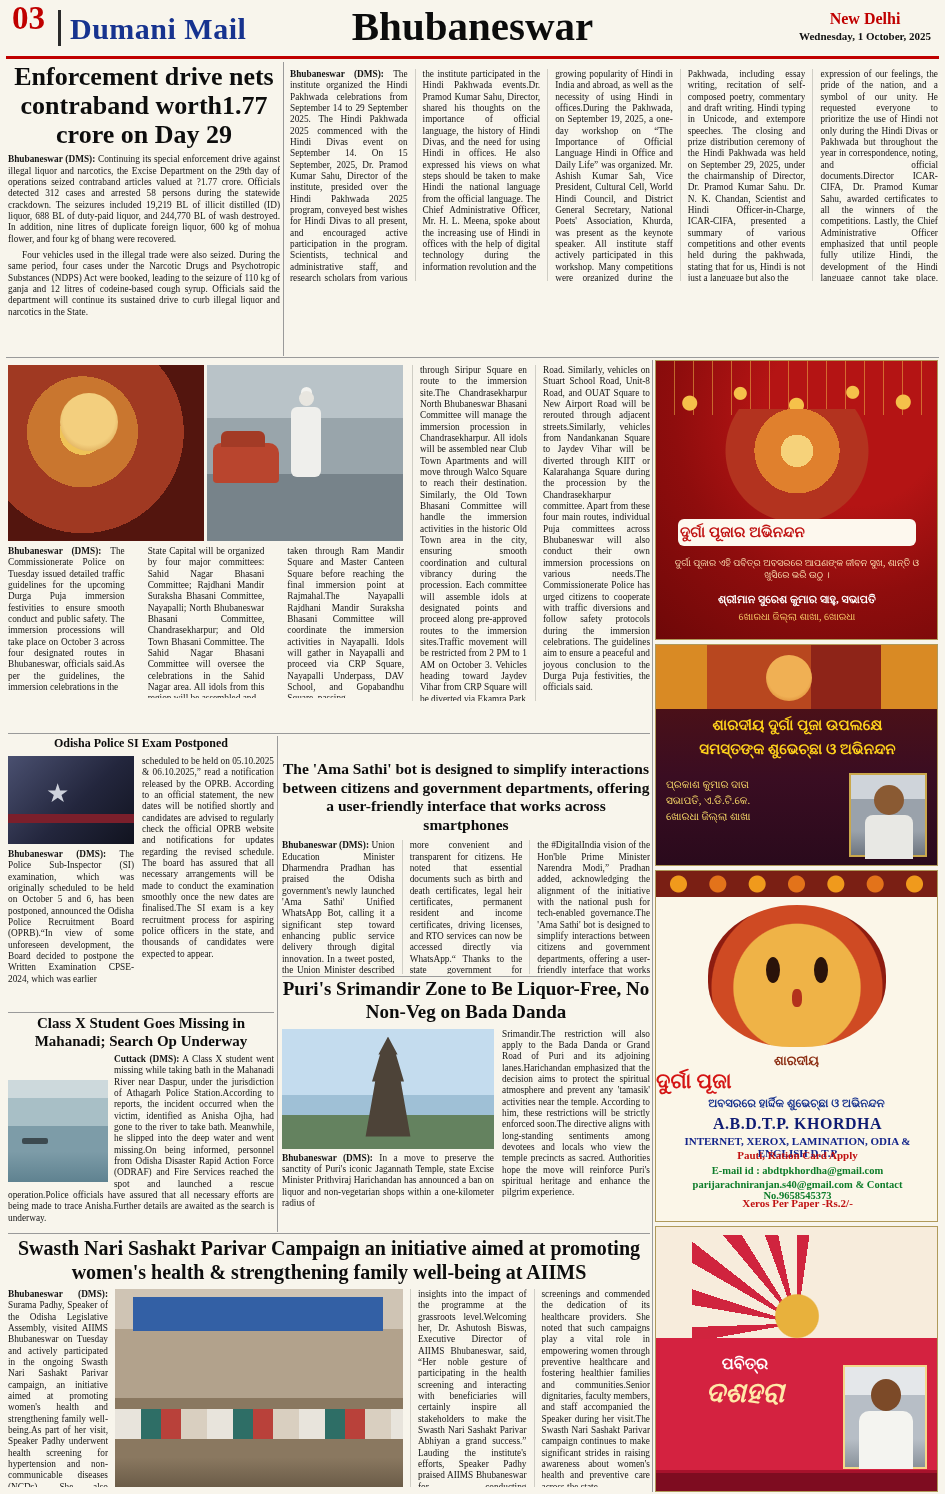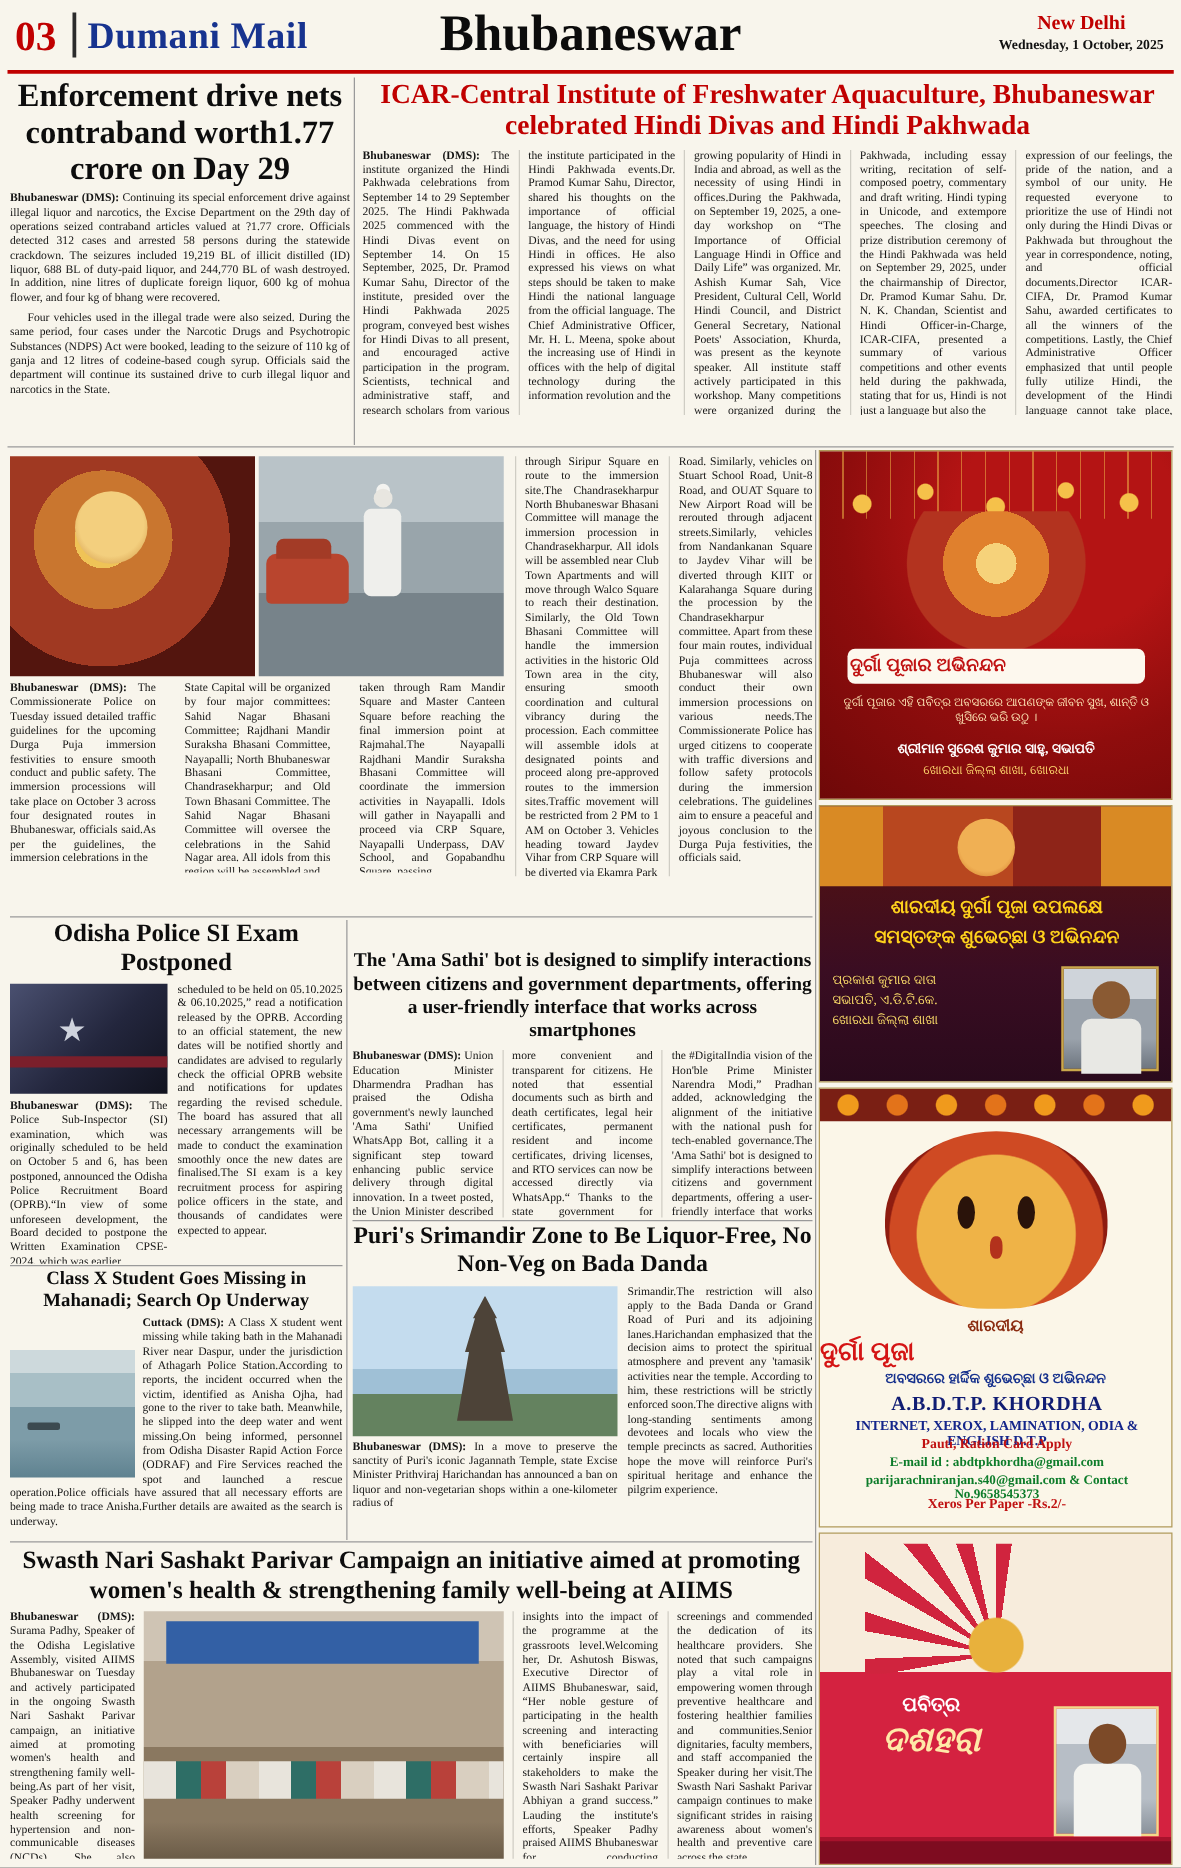--- a/index.html
+++ b/index.html
@@ -9,39 +9,39 @@
     background:#f8f5ec; font-family:"Liberation Serif", serif; color:#141414;
     overflow:hidden;
   }
   .abs { position:absolute; }
   .bodytext { font-size:9.3px; line-height:1.22; text-align:justify; overflow:hidden; }
   .lead { font-weight:bold; }
   .indent { text-indent:14px; }
   .col { overflow:hidden; }
 
   
-  .hdr-pageno { left:12px; top:12px; font-size:33px; font-weight:bold; color:#c00000; line-height:1.1; }
+  .hdr-pageno { left:12px; top:0; font-size:33px; font-weight:bold; color:#c00000; line-height:1.1; }
   .hdr-bar { left:58px; top:10px; width:3px; height:36px; background:#2b2b2b; }
   .hdr-masthead { left:70px; top:12px; font-size:30px; font-weight:bold; color:#17338f; letter-spacing:.5px; }
   .hdr-edition { left:0; right:0; top:2px; text-align:center; font-size:41px; font-weight:bold; color:#0c0c0c; }
   .hdr-dateline { right:14px; top:10px; text-align:center; }
   .hdr-city { font-size:16px; font-weight:bold; color:#c00000; }
   .hdr-date { font-size:11px; font-weight:bold; color:#111; margin-top:2px; }
   .hdr-rule { left:6px; right:6px; top:56px; height:3px; background:#c00000; }
 
   
   .hsep { height:1px; background:#9a9a9a; }
   .vsep { width:1px; background:#9a9a9a; }
 
   
   h1,h2,h3 { font-family:"Liberation Serif", serif; font-weight:bold; color:#0d0d0d; }
   .hl-enf { font-size:26px; line-height:1.12; text-align:center; }
   .hl-icar { font-size:22px; line-height:1.15; text-align:center; color:#c00000; }
   .hl-traffic { font-size:21px; line-height:1.1; }
-  .hl-si { font-size:20px; text-align:center;font-family:Liberation Serif, serif; }
+  .hl-si { font-size:12px; text-align:center;font-family:Liberation Serif, serif; }
   .hl-ama { font-size:15.5px; line-height:1.2; text-align:center;margin-top:24px; }
   .hl-classx { font-size:15px; line-height:1.2; text-align:center; }
   .hl-puri { font-size:19px; line-height:1.2; text-align:center; }
   .hl-swasth { font-size:20px; line-height:1.2; text-align:center; }
 
   
   article, section { overflow:hidden; }
   .art-enforcement { left:8px; top:62px; width:272px; height:293px; }
   .art-enforcement p { margin-top:5px; }
   .art-icar { left:290px; top:62px; width:648px; height:293px; }
@@ -207,21 +207,20 @@
   <div class="abs vsep" style="left:277px;top:736px;height:496px;"></div>
   <div class="abs vsep" style="left:652px;top:360px;height:1132px;"></div>
 
   <article class="abs art-enforcement">
     <h1 class="hl-enf">Enforcement drive nets contraband worth1.77 crore on Day 29</h1>
     <p class="bodytext"><span class="lead">Bhubaneswar (DMS):</span> <span>Continuing its special enforcement drive against illegal liquor and narcotics, the Excise Department on the 29th day of operations seized contraband articles valued at ?1.77 crore. Officials detected 312 cases and arrested 58 persons during the statewide crackdown. The seizures included 19,219 BL of illicit distilled (ID) liquor, 688 BL of duty-paid liquor, and 244,770 BL of wash destroyed. In addition, nine litres of duplicate foreign liquor, 600 kg of mohua flower, and four kg of bhang were recovered.</span></p>
     <p class="bodytext indent">Four vehicles used in the illegal trade were also seized. During the same period, four cases under the Narcotic Drugs and Psychotropic Substances (NDPS) Act were booked, leading to the seizure of 110 kg of ganja and 12 litres of codeine-based cough syrup. Officials said the department will continue its sustained drive to curb illegal liquor and narcotics in the State.</p>
   </article>
 
   <article class="abs art-icar">
-    <h1 class="hl-icar">ICAR-Central Institute of Freshwater Aquaculture, Bhubaneswar  celebrated Hindi Divas and Hindi Pakhwada</h1>
     <div class="icar-cols">
       <div class="col bodytext"><span class="lead">Bhubaneswar (DMS):</span> <span>The institute organized the Hindi Pakhwada celebrations from September 14 to 29 September 2025. The Hindi Pakhwada 2025 commenced with the Hindi Divas event on September 14. On 15 September, 2025, Dr. Pramod Kumar Sahu, Director of the institute, presided over the Hindi Pakhwada 2025 program, conveyed best wishes for Hindi Divas to all present, and encouraged active participation in the program. Scientists, technical and administrative staff, and research scholars from various divisions and sections of</span></div>
       <div class="col bodytext">the institute participated in the Hindi Pakhwada events.Dr. Pramod Kumar Sahu, Director, shared his thoughts on the importance of official language, the history of Hindi Divas, and the need for using Hindi in offices. He also expressed his views on what steps should be taken to make Hindi the national language from the official language. The Chief Administrative Officer, Mr. H. L. Meena, spoke about the increasing use of Hindi in offices with the help of digital technology during the information revolution and the</div>
       <div class="col bodytext">growing popularity of Hindi in India and abroad, as well as the necessity of using Hindi in offices.During the Pakhwada, on September 19, 2025, a one-day workshop on “The Importance of Official Language Hindi in Office and Daily Life” was organized. Mr. Ashish Kumar Sah, Vice President, Cultural Cell, World Hindi Council, and District General Secretary, National Poets' Association, Khurda, was present as the keynote speaker. All institute staff actively participated in this workshop. Many competitions were organized during the Hindi</div>
       <div class="col bodytext">Pakhwada, including essay writing, recitation of self-composed poetry, commentary and draft writing. Hindi typing in Unicode, and extempore speeches. The closing and prize distribution ceremony of the Hindi Pakhwada was held on September 29, 2025, under the chairmanship of Director, Dr. Pramod Kumar Sahu. Dr. N. K. Chandan, Scientist and Hindi Officer-in-Charge, ICAR-CIFA, presented a summary of various competitions and other events held during the pakhwada, stating that for us, Hindi is not just a language but also the</div>
       <div class="col bodytext">expression of our feelings, the pride of the nation, and a symbol of our unity. He requested everyone to prioritize the use of Hindi not only during the Hindi Divas or Pakhwada but throughout the year in correspondence, noting, and official documents.Director ICAR-CIFA, Dr. Pramod Kumar Sahu, awarded certificates to all the winners of the competitions. Lastly, the Chief Administrative Officer emphasized that until people fully utilize Hindi, the development of the Hindi language cannot take place, and he thanked all members present at the ceremony.</div>
     </div>
   </article>
 
   <section class="abs art-traffic">

